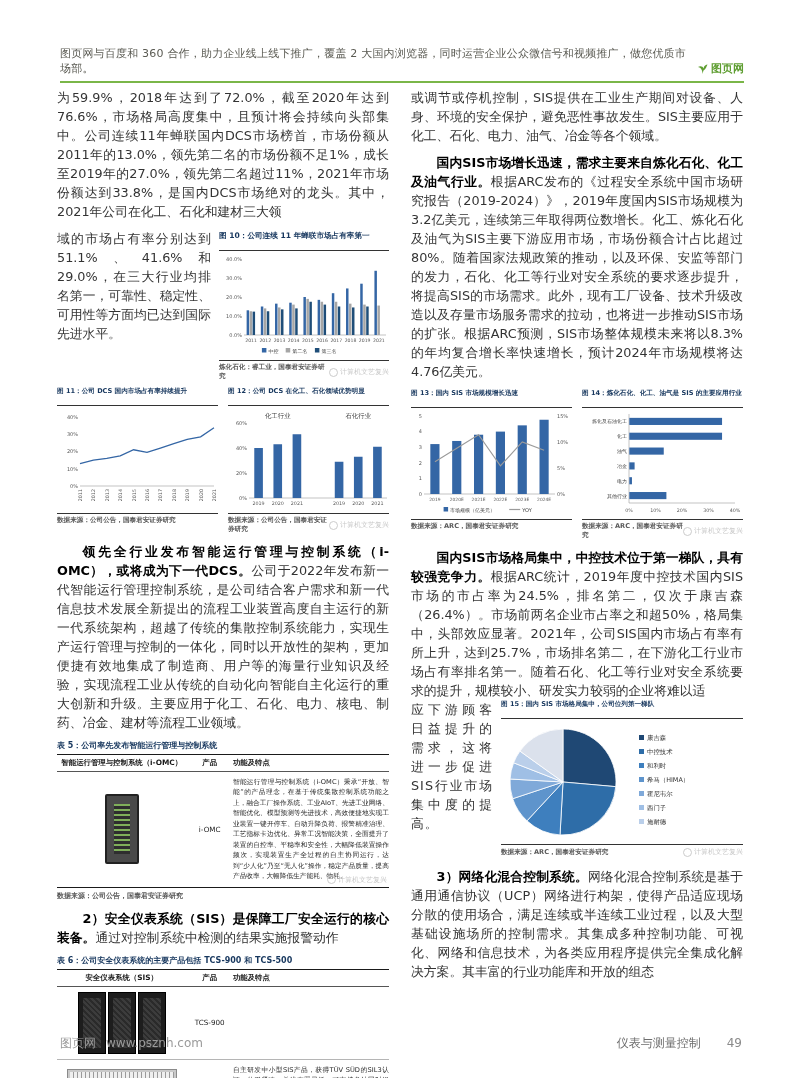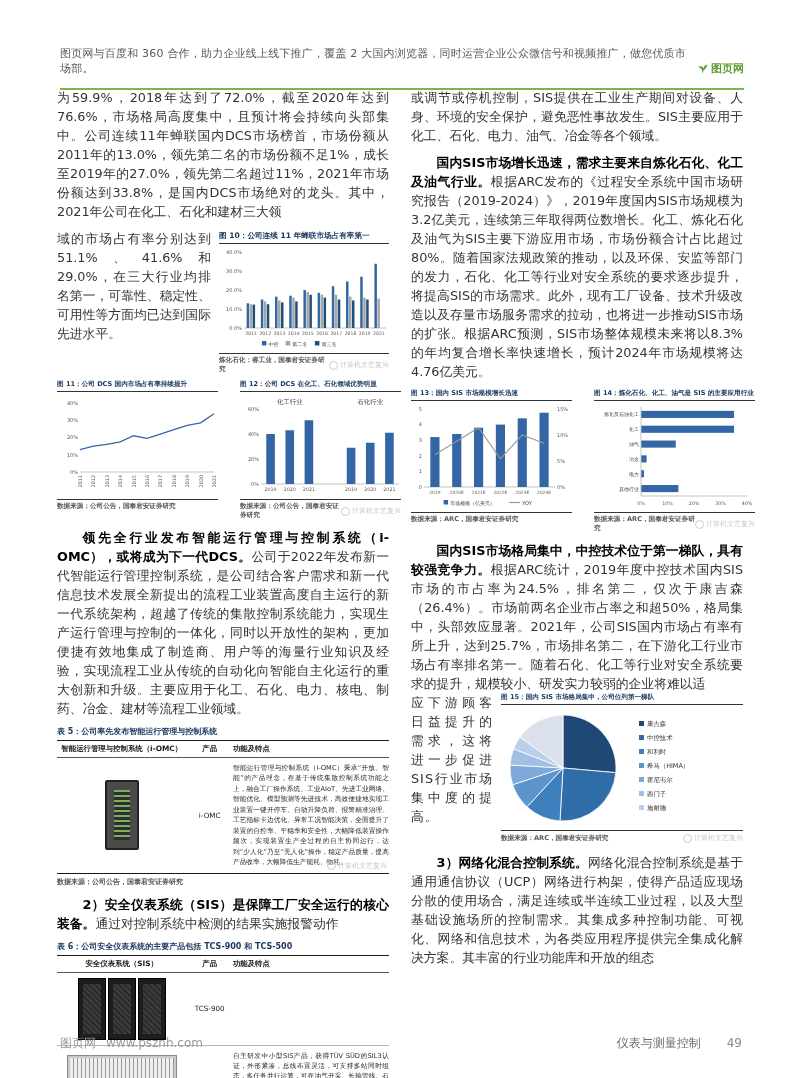--- a/index.html
+++ b/index.html
@@ -2,43 +2,43 @@
 <html><head>
 <meta charset="utf-8">
 <style>
   html,body{margin:0;padding:0;width:800px;height:1078px;background:#ffffff;overflow:hidden;
     font-family:"DejaVu Sans","Liberation Sans",sans-serif;color:#333;}
   .page{position:relative;width:800px;height:1078px;background:#fff;}
 
   
   .page-header{position:absolute;top:46px;left:60px;right:56px;}
   .promo{display:flex;align-items:flex-end;justify-content:space-between;
-    border-bottom:2px solid #7ab648;padding-bottom:12px;}
+    border-bottom:2px solid #7ab648;padding-bottom:5px;}
   .promo-text{font-size:11px;color:#5a5a52;letter-spacing:.2px;}
   .brand{display:flex;align-items:center;gap:3px;flex:none;}
   .brand-name{font-size:11px;font-weight:bold;color:#5f9e32;}
 
   
   .content{position:absolute;top:88px;left:57px;right:57px;display:flex;gap:22px;}
   .col{width:332px;}
 
   p.body{font-size:12.8px;line-height:19px;text-align:justify;margin:0 0 8px;color:#333;}
   p.indent{text-indent:2em;}
   .lead{font-weight:bold;color:#000;}
 
   .clearfix::after{content:"";display:block;clear:both;}
   .fig-float{float:right;width:170px;margin:2px 0 4px 8px;}
   .fig-float15{float:right;width:242px;margin:0 0 2px 8px;}
 
-  .fig-caption{font-size:6.6px;font-weight:bold;color:#17375e;padding-bottom:2px;
+  .fig-caption{font-size:6.6px;font-weight:bold;color:#17375e;padding-bottom:9px;
     border-bottom:1px solid #333;margin-bottom:3px;white-space:nowrap;overflow:hidden;}
   .fig-caption-lg{font-size:7.6px;}
   .fig-source{font-size:6.6px;font-weight:bold;color:#595959;border-top:1px solid #333;
     padding-top:2px;display:flex;justify-content:space-between;align-items:center;}
-  .figrow{display:flex;gap:22px;margin:2px 0 8px;}
+  .figrow{display:flex;gap:10px;margin:2px 0 8px;}
   .fig-half{width:161px;}
 
   .wm{display:inline-flex;align-items:center;gap:2px;font-size:7px;font-weight:normal;color:#c9c9c9;white-space:nowrap;}
   .wm::before{content:"";width:7px;height:7px;border:1px solid #cccccc;border-radius:50%;flex:none;}
 
   
   .tbl-wrap{position:relative;margin-bottom:8px;}
   .tbl-caption{font-size:8px;font-weight:bold;color:#17375e;margin:2px 0 3px;}
   .tbl{border-top:1.5px solid #1a1a1a;border-bottom:1.5px solid #1a1a1a;}
   .tbl-head{display:flex;font-size:7.4px;font-weight:bold;color:#1a1a1a;

